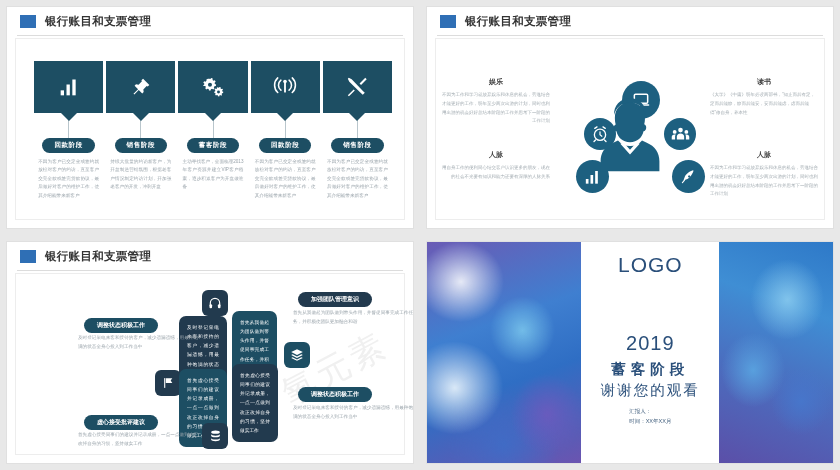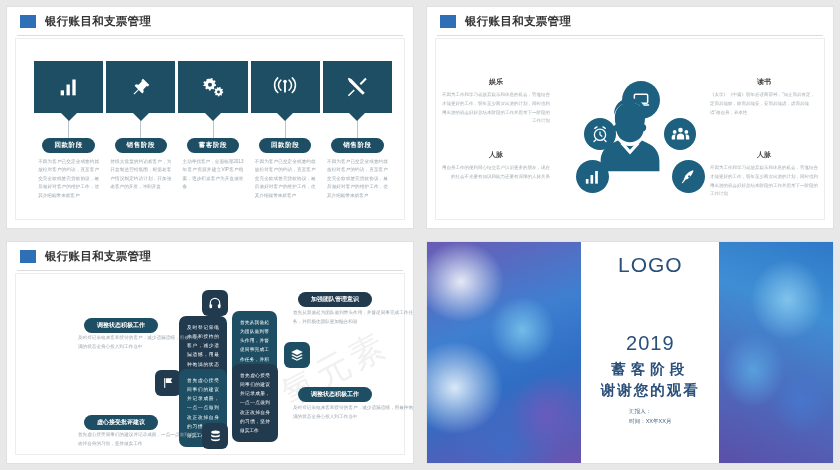--- a/index.html
+++ b/index.html
@@ -124,21 +124,21 @@
       radial-gradient(ellipse 46% 26% at 60% 26%, rgba(140,205,240,.85), transparent 70%),
       radial-gradient(ellipse 40% 24% at 30% 58%, rgba(90,165,225,.9), transparent 70%),
       radial-gradient(ellipse 38% 22% at 72% 72%, rgba(70,120,205,.85), transparent 70%),
       linear-gradient(200deg,#2e79c8 0%, #3f8ed4 30%, #4a6fc0 60%, #5b4fa8 100%);
   }
   .logo { font-size: 21px; color: #2a4f7a; letter-spacing: 1px; margin-top: 11px; }
   .yr  { font-size: 20px; color: #2a4f7a; margin-top: 55px; letter-spacing: 1px; }
   .ln1 { font-size: 14.5px; color: #2a4f7a; letter-spacing: 5px; margin-top: 5px;
          font-family: "DejaVu Serif", serif; font-weight: 700; }
   .ln2 { font-size: 14.5px; color: #2a4f7a; letter-spacing: 2px; margin-top: 2px;
-         font-family: "DejaVu Serif", serif; font-weight: 700; }
+         font-family: "DejaVu Serif", serif; font-weight: 400; }
   .meta { font-size: 5.5px; color: #44617f; margin-top: 6px; line-height: 1.9;
           text-align: left; }
 </style>
 </head>
 <body>
 
 <div class="grid">
 
   <div class="cell">
    <div class="slide">

